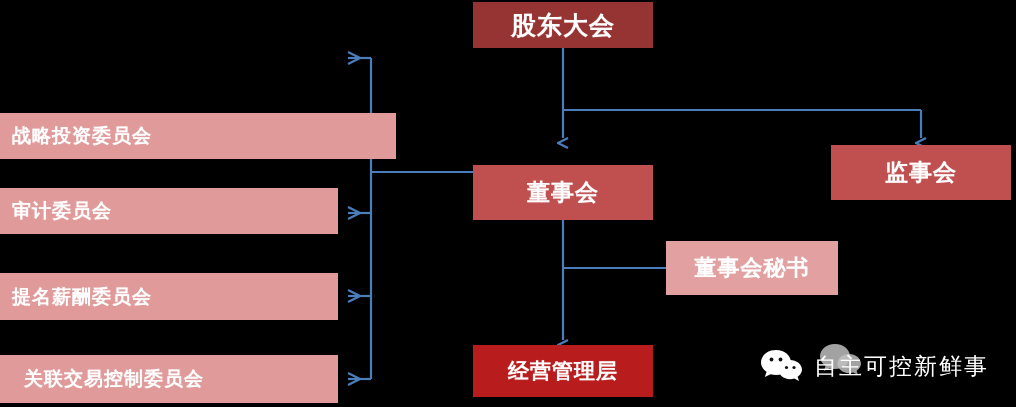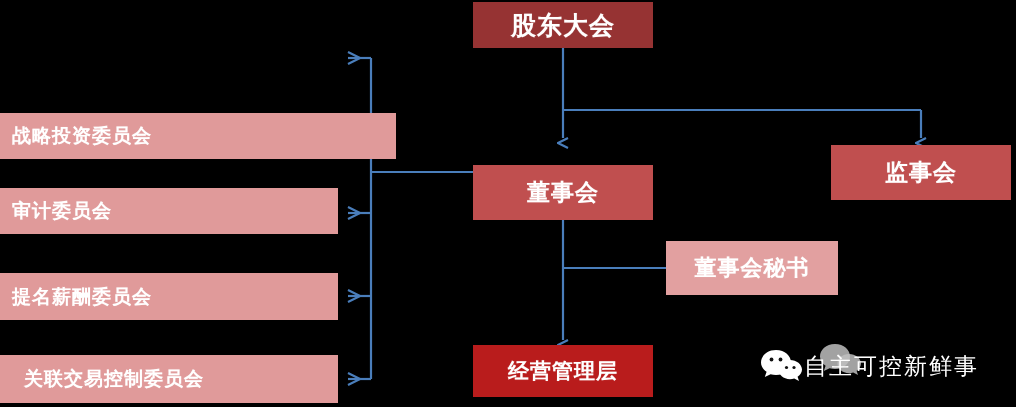--- a/index.html
+++ b/index.html
@@ -57,20 +57,21 @@
   }
   
   #watermark {
     position: absolute;
     left: 760px;
     top: 343px;
     width: 250px;
     height: 46px;
     display: flex;
     align-items: center;
+    gap: 10px;
   }
   #wm-logo {
     position: relative;
     width: 44px;
     height: 36px;
     flex: 0 0 auto;
   }
   #wm-text {
     color: #ffffff;
     font-size: 23px;

